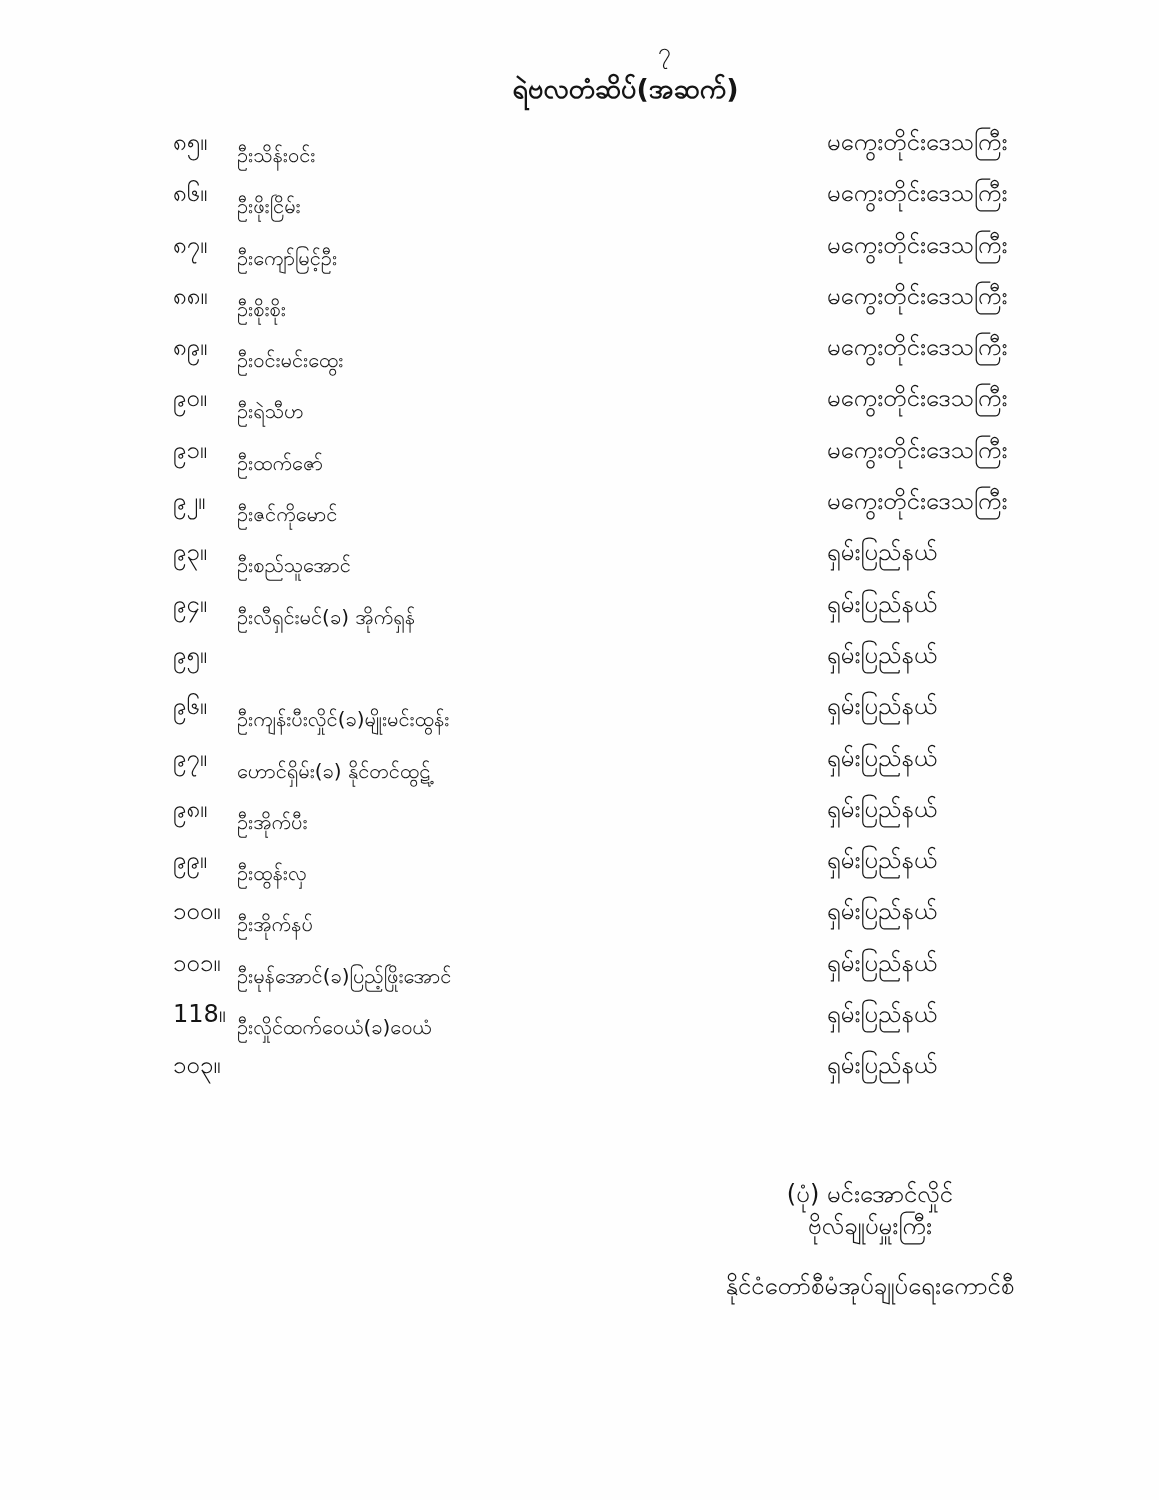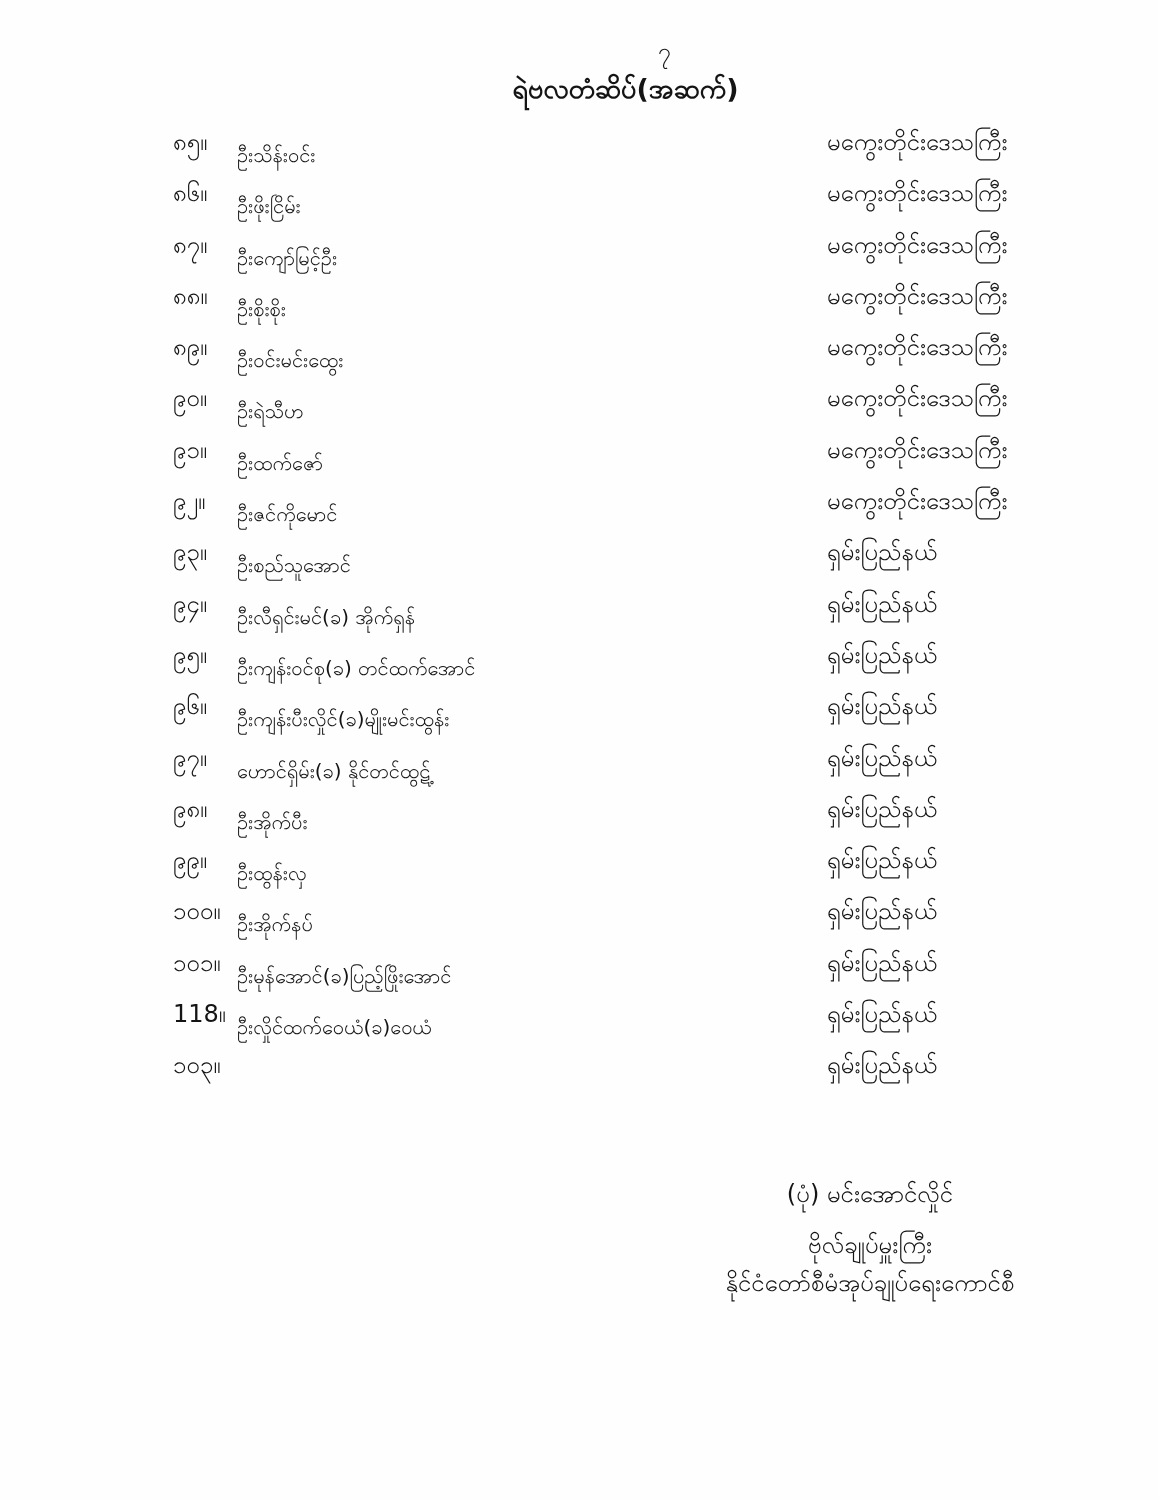--- a/index.html
+++ b/index.html
@@ -72,22 +72,22 @@
     position: absolute;
     top: 1182px;
     left: 640px;
     width: 460px;
     text-align: center;
     font-size: 24px;
   }
   .signature .sig-line {
     line-height: 1.0;
   }
-  .sig-name    { margin-bottom: 27px; text-align: center; }
-  .sig-rank    { margin-bottom: 14px; }
+  .sig-name    { margin-bottom: 8px; text-align: center; }
+  .sig-rank    { margin-bottom: 36px; }
   .sig-title   { margin-bottom: 30px; }
   .sig-council { margin-bottom: 14px; }
 </style>
 </head>
 <body>
 
 <div class="page">
 
   <div class="page-number">၇</div>
 
@@ -139,21 +139,20 @@
       <span class="name">ဦးစည်သူအောင်</span>
       <span class="region">ရှမ်းပြည်နယ်</span>
     </div>
     <div class="row">
       <span class="num">၉၄။</span>
       <span class="name">ဦးလီရှင်းမင်(ခ) အိုက်ရှန်</span>
       <span class="region">ရှမ်းပြည်နယ်</span>
     </div>
     <div class="row">
       <span class="num">၉၅။</span>
-      <span class="name">ဦးကျန်းဝင်စု(ခ) တင်ထက်အောင်</span>
       <span class="region">ရှမ်းပြည်နယ်</span>
     </div>
     <div class="row">
       <span class="num">၉၆။</span>
       <span class="name">ဦးကျန်းပီးလှိုင်(ခ)မျိုးမင်းထွန်း</span>
       <span class="region">ရှမ်းပြည်နယ်</span>
     </div>
     <div class="row">
       <span class="num">၉၇။</span>
       <span class="name">ဟောင်ရှိမ်း(ခ) နိုင်တင်ထွဋ့်</span>

